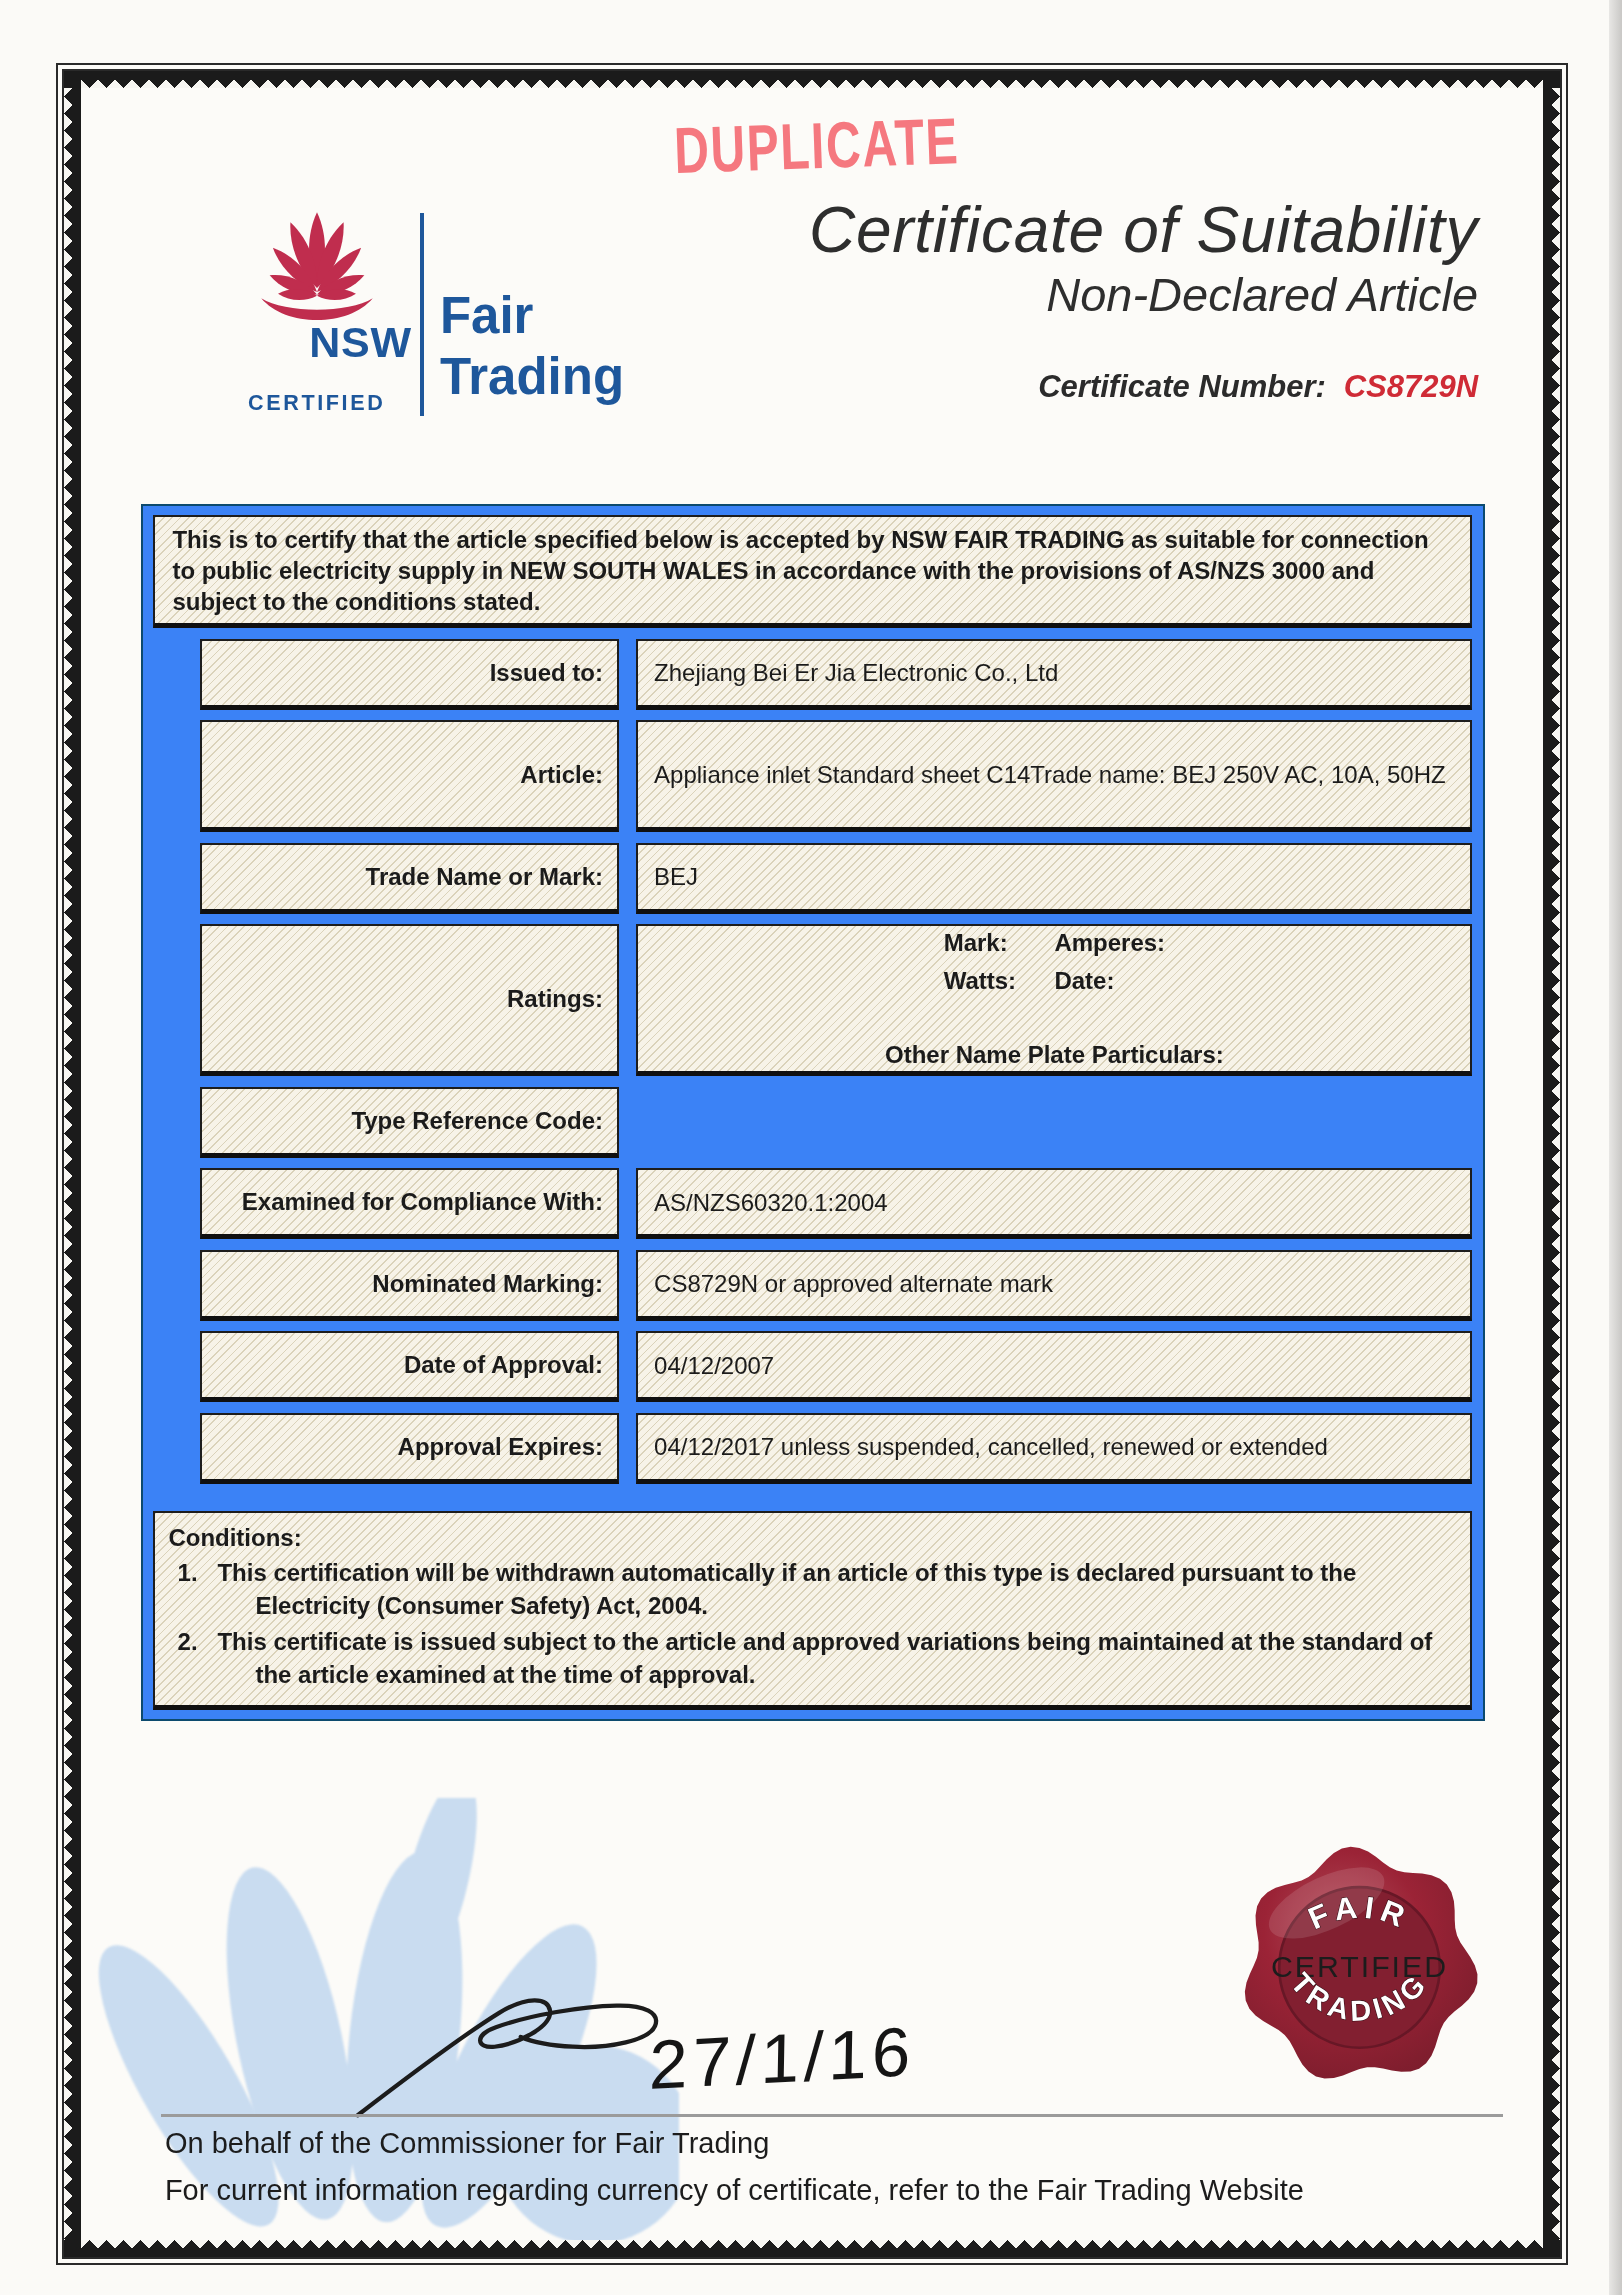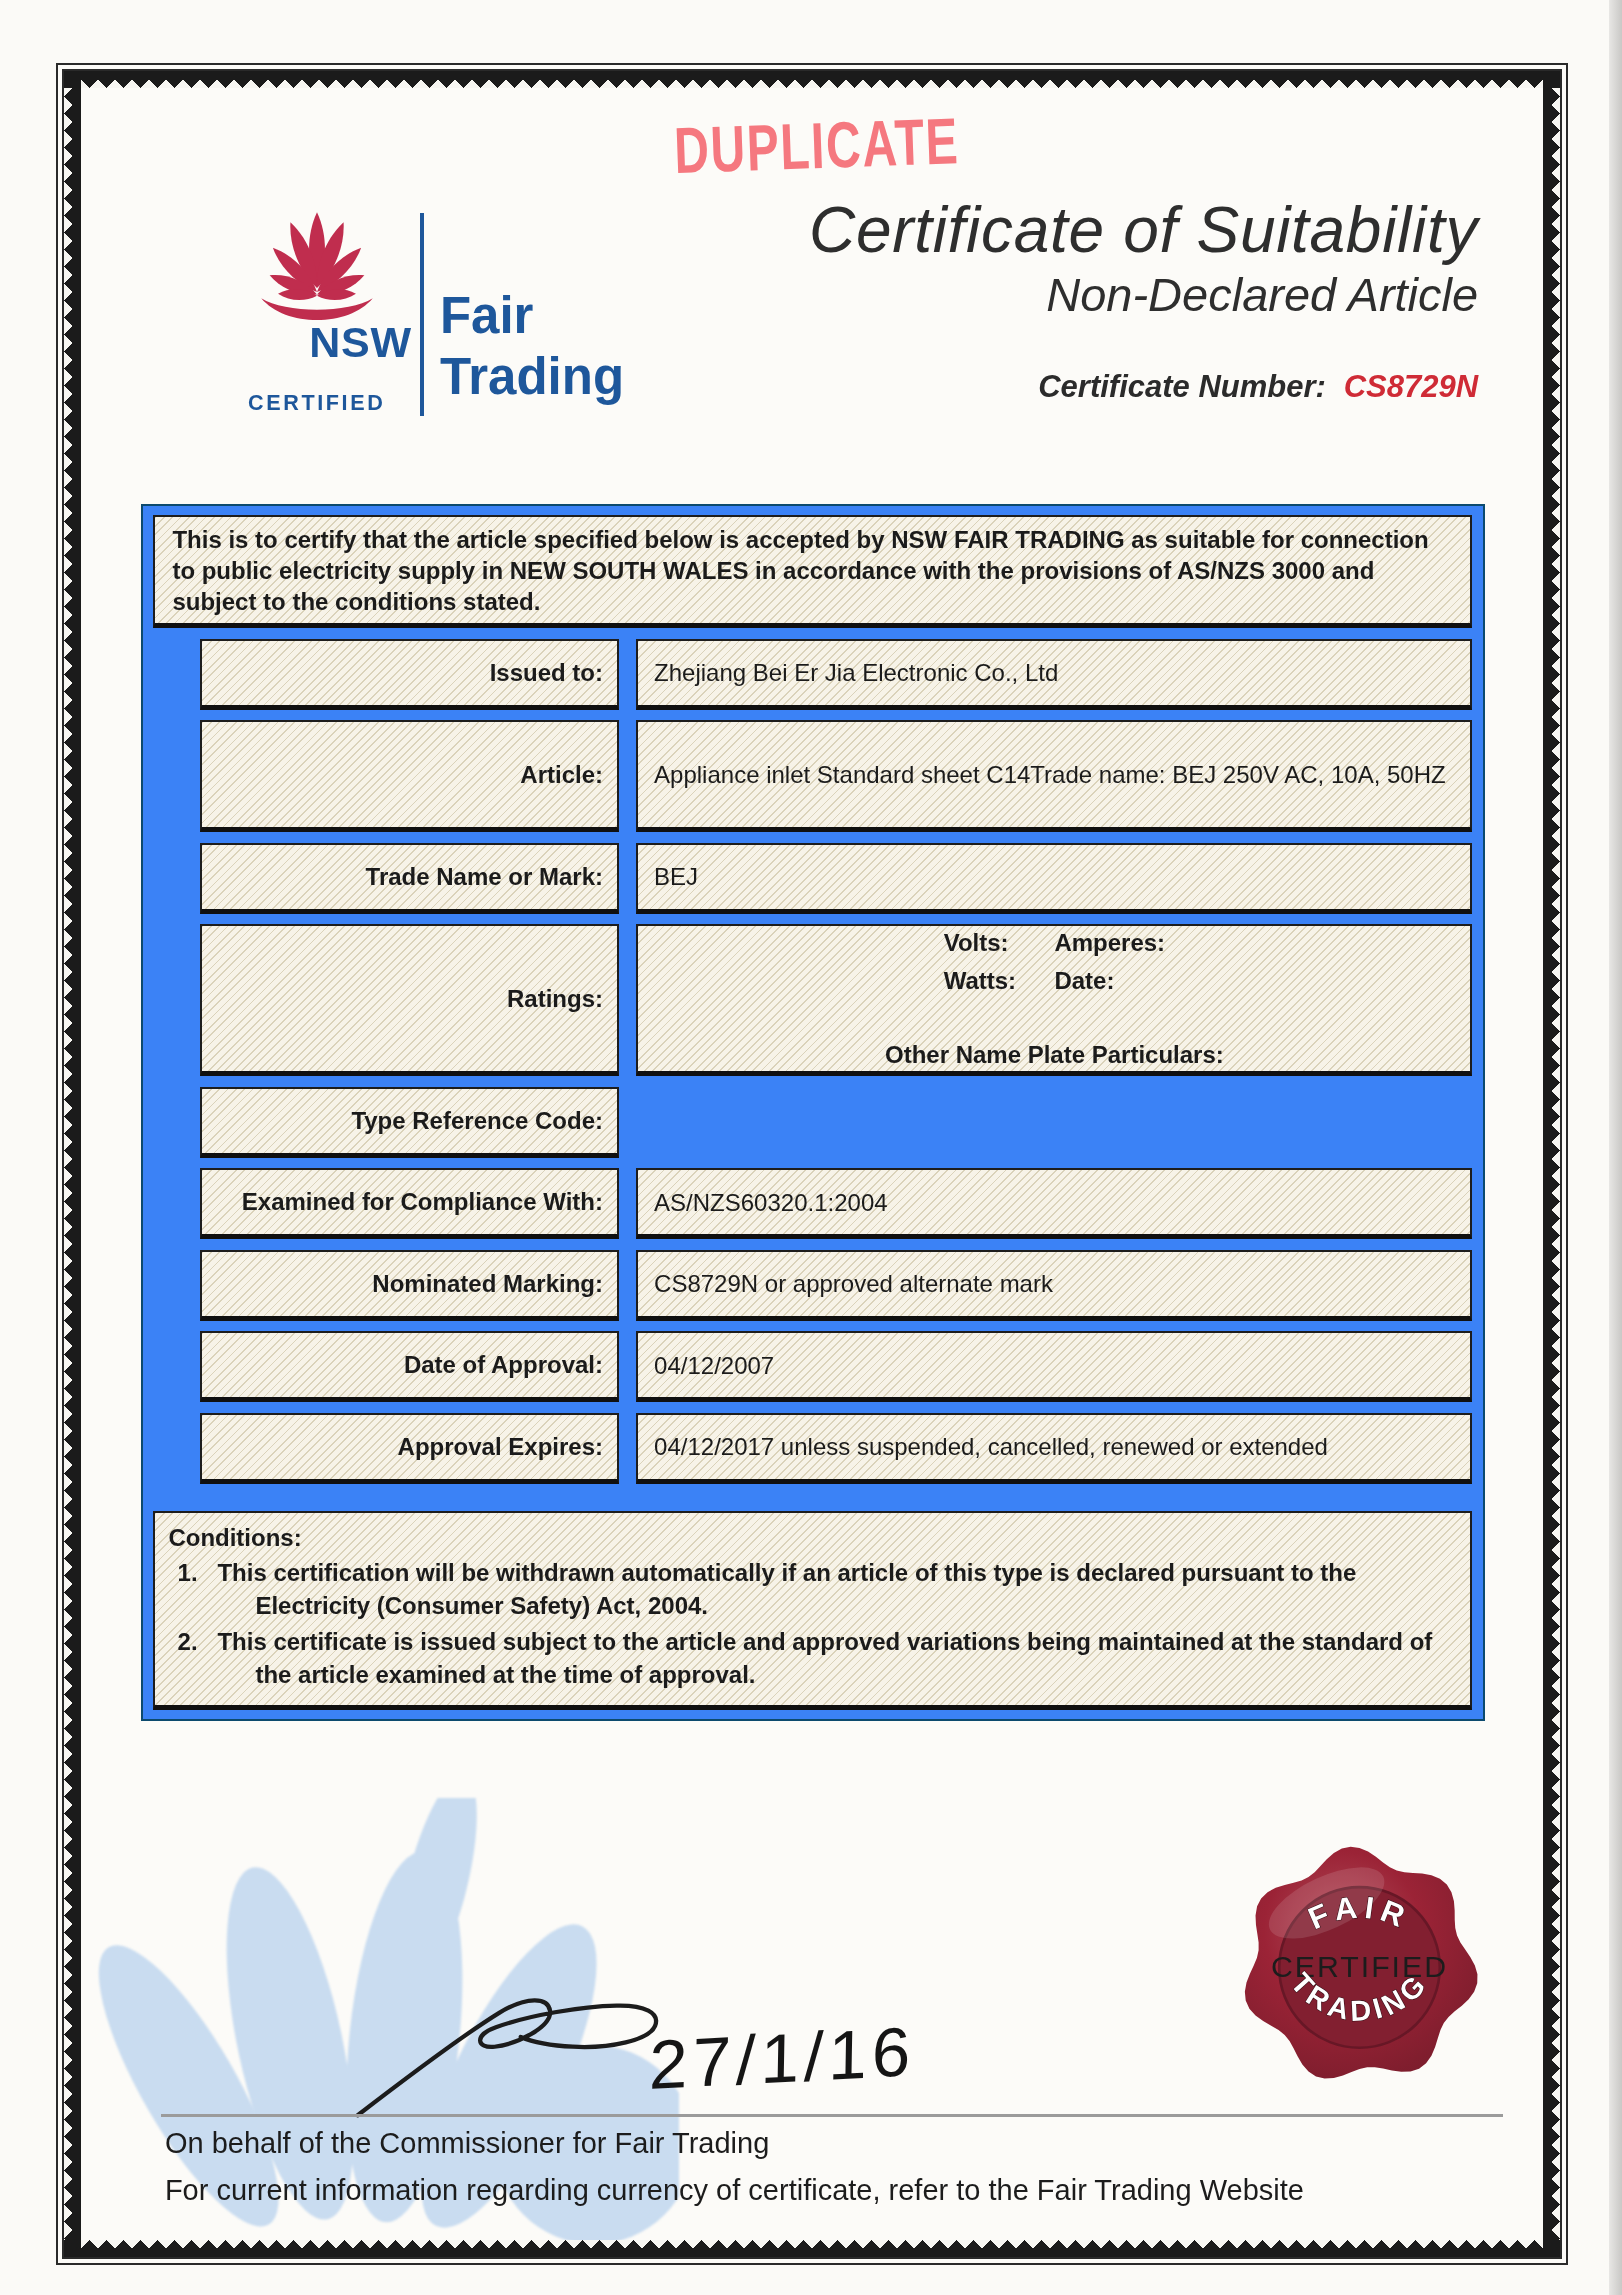--- a/index.html
+++ b/index.html
@@ -159,21 +159,21 @@
           <div class="cell val hatch h172">Appliance inlet Standard sheet C14Trade name: BEJ 250V AC, 10A, 50HZ</div>
         </div>
         <div class="row">
           <div class="cell lbl hatch h108">Trade Name or Mark:</div>
           <div class="cell val hatch h108">BEJ</div>
         </div>
         <div class="row">
           <div class="cell lbl hatch h230">Ratings:</div>
           <div class="cell val hatch h230 rat">
             <div class="rat-grid">
-              <span>Volts:</span>
+              <span>Mark:</span>
               <span>Amperes:</span>
               <span>Watts:</span>
               <span>Date:</span>
             </div>
             <div class="rat-other">Other Name Plate Particulars:</div>
           </div>
         </div>
         <div class="row">
           <div class="cell lbl hatch h108">Type Reference Code:</div>
         </div>

